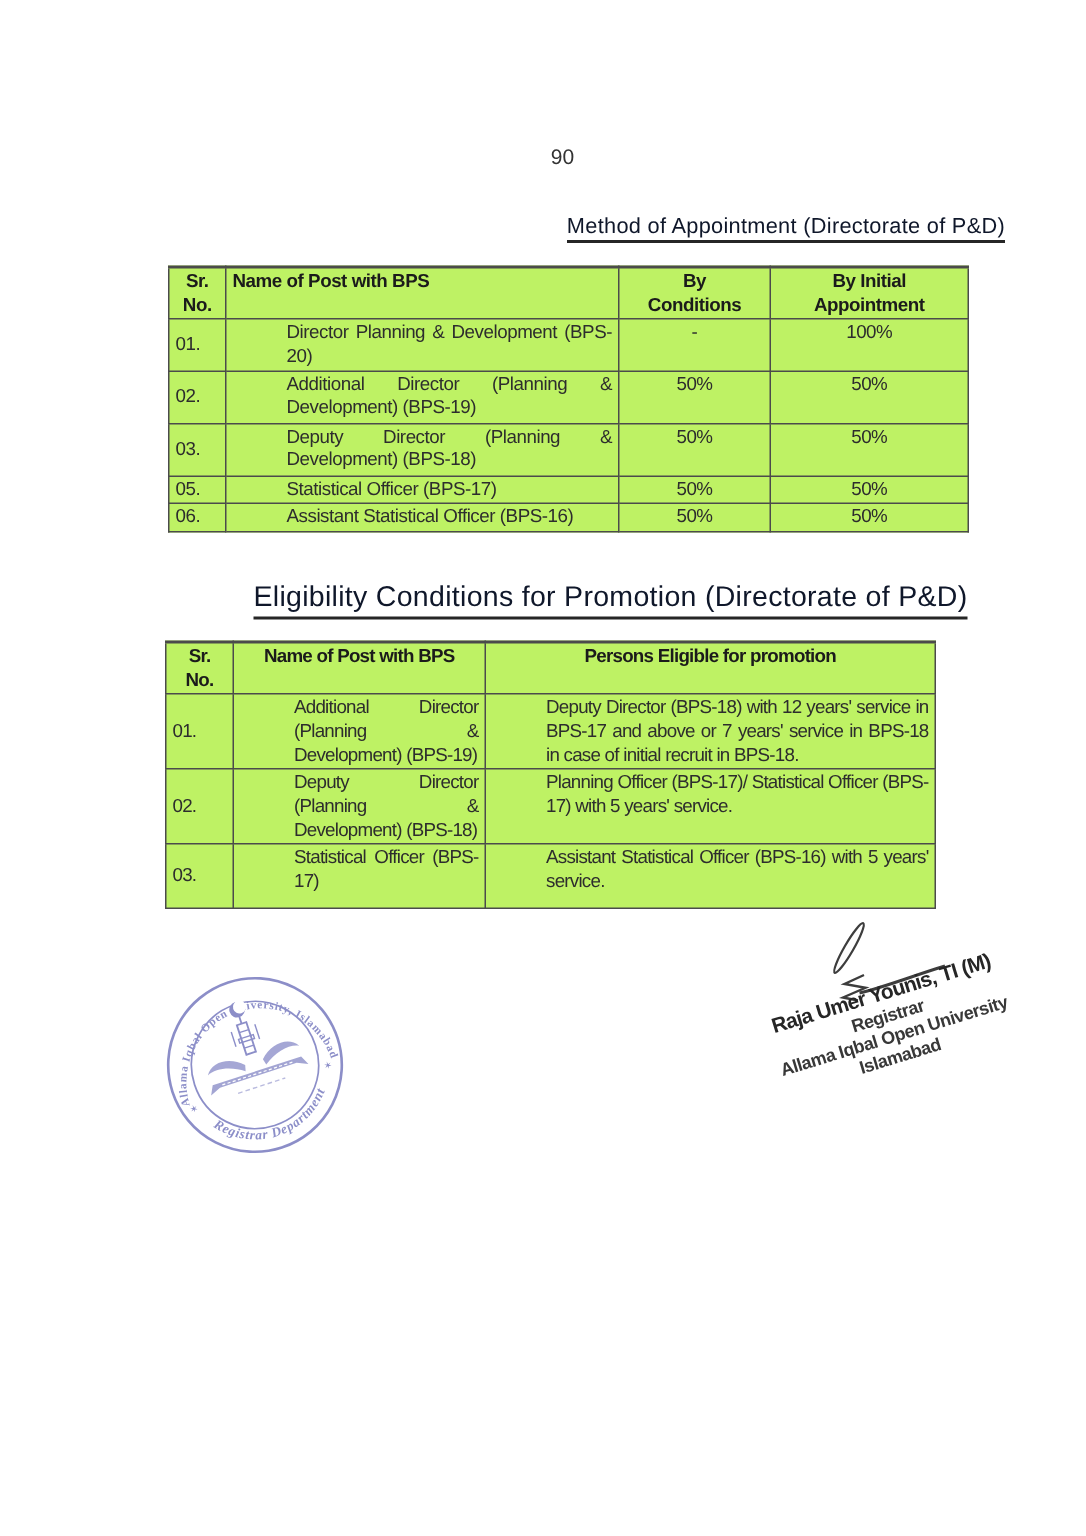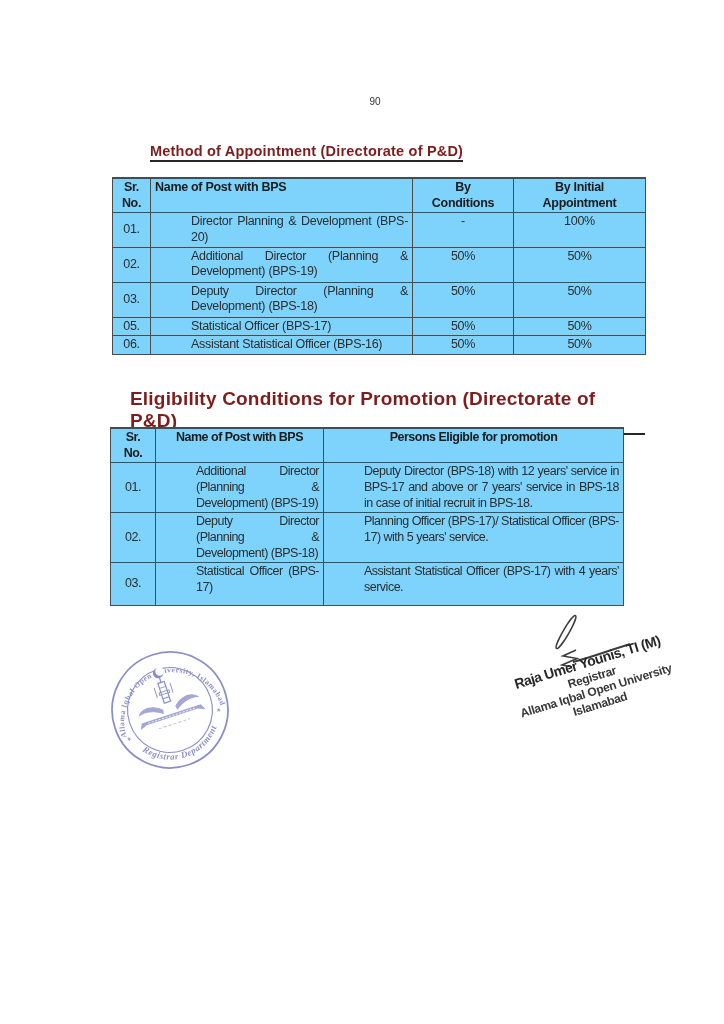--- a/index.html
+++ b/index.html
@@ -5,53 +5,53 @@
   * { box-sizing: border-box; }
   html,body { margin:0; padding:0; }
   body {
     width:724px; height:1024px; background:#ffffff;
     font-family:"Liberation Sans", sans-serif; color:#2d2d2d;
   }
   .page { position:relative; width:724px; height:1024px; overflow:hidden; background:#fff; }
 
   .page-number {
     position:absolute; left:340px; top:96px; width:70px;
-    text-align:center; font-size:10px; color:#333;
-  }
-
-  .heading { position:absolute; text-align:left; font-weight:bold; color:#7f1d1d; }
+    text-align:center; font-size:14px; color:#333;
+  }
+
+  .heading { position:absolute; text-align:right; font-weight:normal; color:#0f172a; }
   .heading span {
     display:inline-block; border-bottom:2px solid #262626; padding-bottom:1px;
     letter-spacing:0.2px;
   }
   .heading.h1 { left:150px; top:143px; width:520px; font-size:14.5px; }
   .heading.h2 { left:130px; top:388px; width:515px; font-size:19px; }
 
-  table { border-collapse:collapse; table-layout:fixed; position:absolute; background:#7dd3fc; }
+  table { border-collapse:collapse; table-layout:fixed; position:absolute; background:#bef264; }
   td, th { border:1px solid #4b4b4b; padding:1px 4px; vertical-align:top; overflow:hidden; }
   th { font-weight:bold; color:#1b1b1b; text-align:center; white-space:pre-line; line-height:1.25; }
   .th-left { text-align:left; }
   td { line-height:1.25; }
 
   .t1 { left:112px; top:177px; width:533px; font-size:12.5px; letter-spacing:-0.3px; border-top:2px solid #4b4b4b; }
   .t1 thead tr { height:34px; }
   .t1 tbody tr:nth-child(1) { height:18px; }
   .t1 tbody tr:nth-child(2), .t1 tbody tr:nth-child(3) { height:35px; }
   .t1 tbody tr:nth-child(4) { height:18px; }
   .t1 tbody tr:nth-child(5) { height:17px; }
   .t1 tbody tr:nth-child(6) { height:19px; }
 
   .t2 { left:110px; top:427px; width:513px; font-size:12.5px; letter-spacing:-0.5px; border-top:2px solid #4b4b4b; }
   .t2 thead tr { height:33px; }
   .t2 tbody tr:nth-child(1) { height:50px; }
   .t2 tbody tr:nth-child(2) { height:32px; }
   .t2 tbody tr:nth-child(3) { height:43px; }
   .t2 tbody tr:nth-child(4) { height:53px; }
 
-  .sr { text-align:center; }
+  .sr { text-align:left; }
   .t1 tbody .sr, .t2 tbody .sr { vertical-align:middle; }
   .just { text-align:justify;padding-left:40px; }
   .pct { text-align:center; }
   .pt6 { padding-top:7px; }
 
   .stamp { position:absolute; left:108px; top:648px; width:124px; height:124px; opacity:0.87; }
 
   .signature-block {
     position:absolute; left:486px; top:653px; width:215px;
     transform:rotate(-17deg); text-align:center; color:#383838;
@@ -149,21 +149,21 @@
         <td class="just">Deputy Director (BPS-18) with 12 years' service in BPS-17 and above or 7 years' service in BPS-18 in case of initial recruit in BPS-18.</td>
       </tr>
       <tr>
         <td class="sr">02.</td>
         <td class="just">Deputy Director (Planning &amp; Development) (BPS-18)</td>
         <td class="just">Planning Officer (BPS-17)/ Statistical Officer (BPS-17) with 5 years' service.</td>
       </tr>
       <tr>
         <td class="sr">03.</td>
         <td class="just">Statistical Officer (BPS-17)</td>
-        <td class="just">Assistant Statistical Officer (BPS-17) with 4 years' service.</td>
+        <td class="just">Assistant Statistical Officer (BPS-16) with 5 years' service.</td>
       </tr>
     </tbody>
   </table>
 
   <svg class="stamp" viewBox="0 0 120 120">
     <g color="#7b7ec1" transform="rotate(-18 60 60)">
       <defs>
         <path id="arcTop" d="M 12,72 A 48,48 0 1 1 108,72" fill="none"></path>
         <path id="arcBot" d="M 18.4,84 A 48,48 0 0 0 101.6,84" fill="none"></path>
       </defs>

